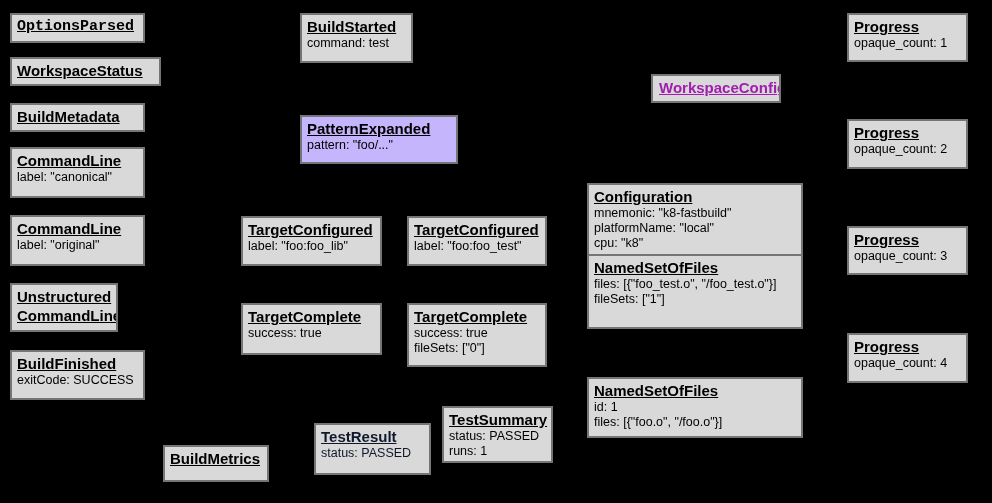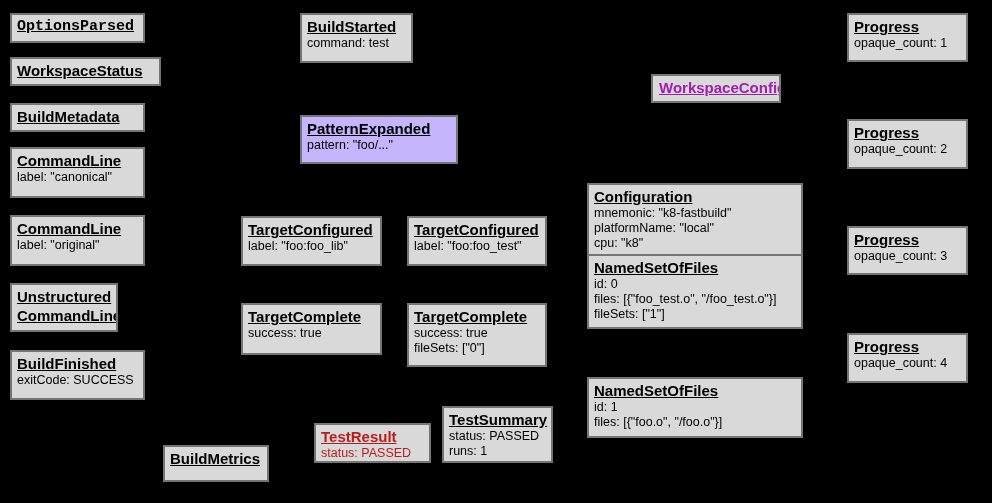--- a/index.html
+++ b/index.html
@@ -87,41 +87,40 @@
     </div>
     <div class="node" style="left: 241px; top: 303px; width: 141px; height: 52px; background: rgb(217, 217, 217); border-color: rgb(117, 117, 117); color: rgb(0, 0, 0);">
       <div class="node-title">TargetComplete</div>
       <div class="node-detail">success: true</div>
     </div>
     <div class="node" style="left: 407px; top: 303px; width: 140px; height: 64px; background: rgb(217, 217, 217); border-color: rgb(117, 117, 117); color: rgb(0, 0, 0);">
       <div class="node-title">TargetComplete</div>
       <div class="node-detail">success: true</div>
       <div class="node-detail">fileSets: ["0"]</div>
     </div>
-    <div class="node" style="left: 314px; top: 423px; width: 117px; height: 40px; background: rgb(217, 217, 217); border-color: rgb(117, 117, 117); color: #b91c1c;">
+    <div class="node" style="left: 314px; top: 423px; width: 117px; height: 52px; background: rgb(217, 217, 217); border-color: rgb(117, 117, 117); color: #0f172a;">
       <div class="node-title">TestResult</div>
       <div class="node-detail">status: PASSED</div>
     </div>
     <div class="node" style="left: 442px; top: 406px; width: 111px; height: 57px; background: rgb(217, 217, 217); border-color: rgb(117, 117, 117); color: rgb(0, 0, 0);">
       <div class="node-title">TestSummary</div>
       <div class="node-detail">status: PASSED</div>
       <div class="node-detail">runs: 1</div>
     </div>
     <div class="node" style="left: 651px; top: 74px; width: 130px; height: 29px; background: rgb(217, 217, 217); border-color: rgb(117, 117, 117); color: #a21caf; padding-left: 6px;">
       <div class="node-title">WorkspaceConfig</div>
     </div>
     <div class="node" style="left: 587px; top: 159px; width: 216px; height: 73px; background: rgb(217, 217, 217); border-color: rgb(117, 117, 117); color: rgb(0, 0, 0); margin-top: 24px;">
       <div class="node-title">Configuration</div>
       <div class="node-detail">mnemonic: "k8-fastbuild"</div>
       <div class="node-detail">platformName: "local"</div>
       <div class="node-detail">cpu: "k8"</div>
     </div>
     <div class="node" style="left: 587px; top: 254px; width: 216px; height: 75px; background: rgb(217, 217, 217); border-color: rgb(117, 117, 117); color: rgb(0, 0, 0);">
       <div class="node-title">NamedSetOfFiles</div>
-      <div class="node-detail">id: 0</div>
       <div class="node-detail">files: [{"foo_test.o", "/foo_test.o"}]</div>
       <div class="node-detail">fileSets: ["1"]</div>
     </div>
     <div class="node" style="left: 587px; top: 377px; width: 216px; height: 61px; background: rgb(217, 217, 217); border-color: rgb(117, 117, 117); color: rgb(0, 0, 0);">
       <div class="node-title">NamedSetOfFiles</div>
       <div class="node-detail">id: 1</div>
       <div class="node-detail">files: [{"foo.o", "/foo.o"}]</div>
     </div>
     <div class="node" style="left: 847px; top: 13px; width: 121px; height: 49px; background: rgb(217, 217, 217); border-color: rgb(117, 117, 117); color: rgb(0, 0, 0);">
       <div class="node-title">Progress</div>

